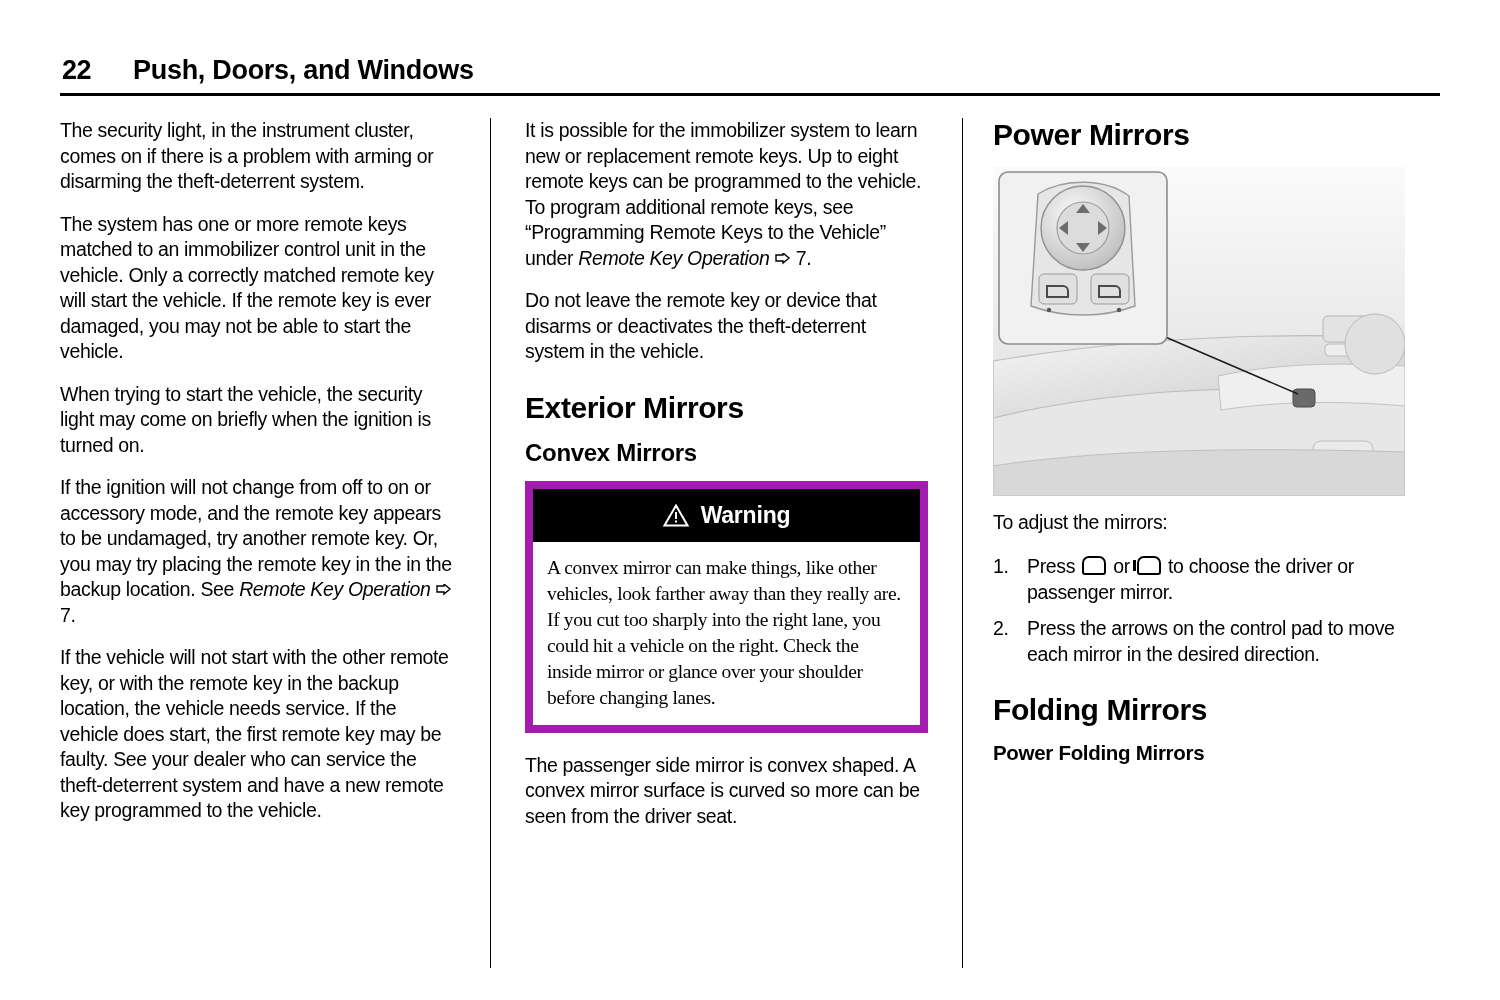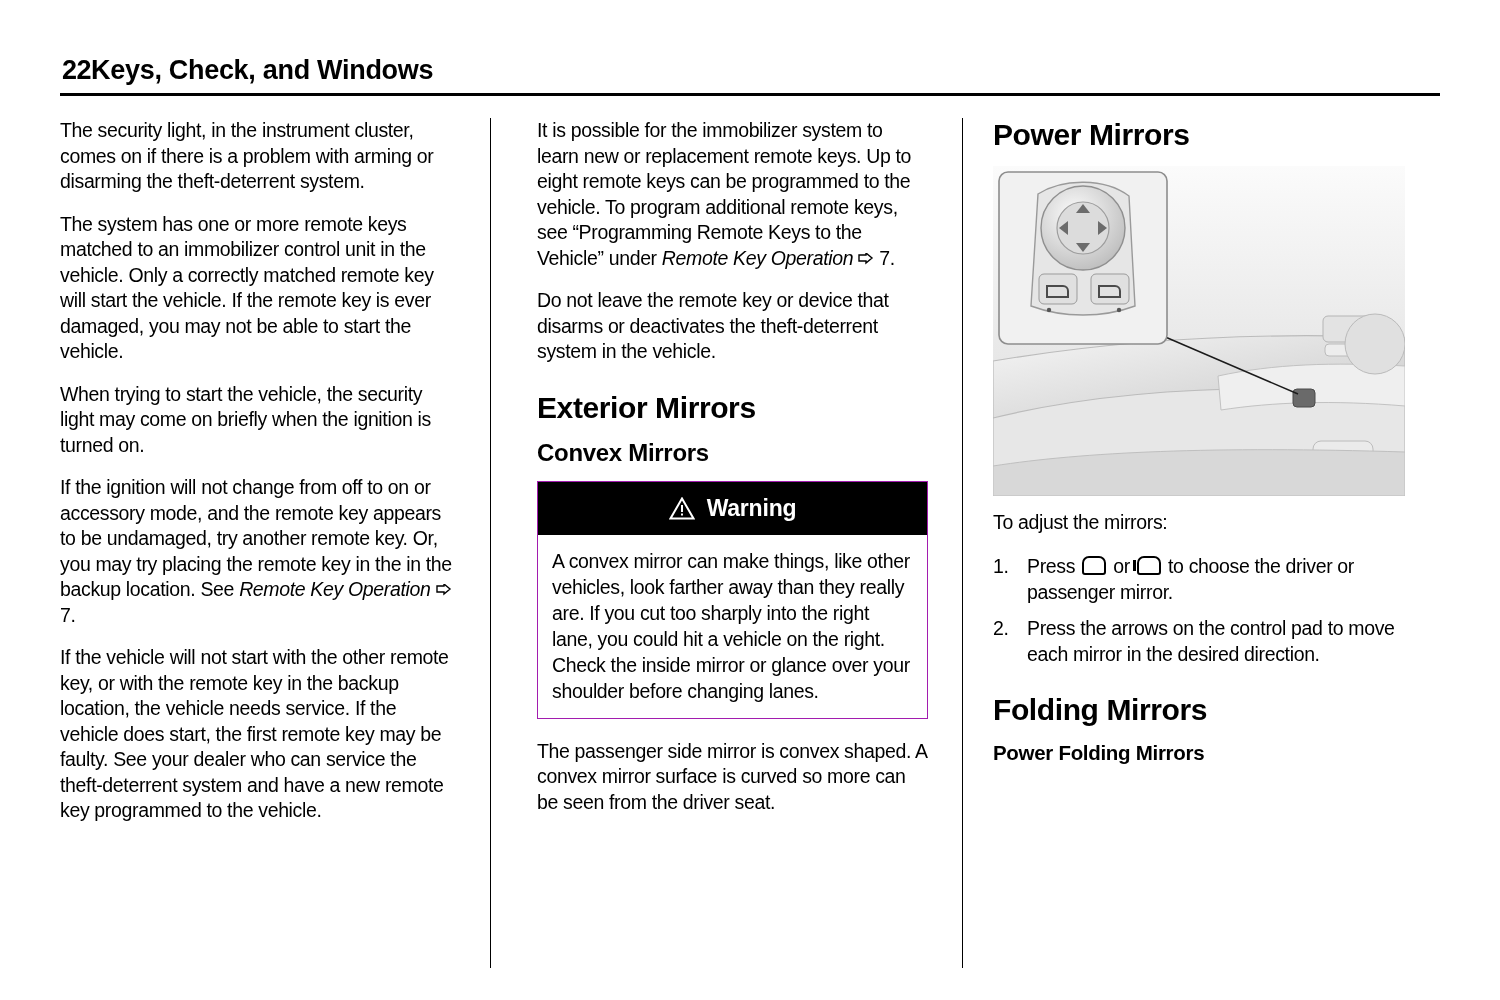--- a/index.html
+++ b/index.html
@@ -18,20 +18,21 @@
     position: relative;
     width: 1500px;
     height: 1000px;
     box-sizing: border-box;
     padding: 55px 60px 0 60px;
   }
   
   .header {
     display: flex;
     align-items: baseline;
+    gap: 42px;
     padding-left: 2px;
   }
   .page-number {
     font-size: 27px;
     font-weight: bold;
     letter-spacing: -0.5px;
   }
   .header-title {
     font-size: 27px;
     font-weight: bold;
@@ -47,21 +48,21 @@
     display: flex;
     margin-top: 22px;
     height: 850px;
   }
   .col {
     width: 430px;
     box-sizing: border-box;
     position: relative;
   }
   .col.c1 { padding-right: 34px; }
-  .col.c2 { padding-left: 46px; padding-right: 34px; border-left: 1.5px solid #000; }
+  .col.c2 { padding-left: 34px; padding-right: 34px; border-left: 1.5px solid #000; }
   .col.c3 { padding-left: 30px; border-left: 1.5px solid #000; }
   .col.c2, .col.c3 { width: 472px; }
 
   p.body {
     font-size: 19.5px;
     line-height: 25.5px;
     margin: 0 0 17px 0;
     letter-spacing: -0.35px;
   }
   .italic { font-style: italic; }
@@ -78,21 +79,21 @@
     letter-spacing: -0.3px;
   }
   h4.subsub {
     font-size: 20.5px;
     font-weight: bold;
     margin: 12px 0 10px 0;
     letter-spacing: -0.3px;
   }
   
   .warning-box {
-    border: 1px solid #a21caf;
+    border: 8px solid #a21caf;
     margin: 4px 0 20px 0;
   }
   .warning-head {
     background: #000;
     color: #fff;
     display: flex;
     align-items: center;
     justify-content: center;
     gap: 12px;
     height: 53px;
@@ -105,20 +106,21 @@
   .warn-tri {
     width: 26px;
     height: 23px;
     display: block;
   }
   .warning-body {
     padding: 13px 14px 14px 14px;
     font-size: 19.5px;
     line-height: 26px;
     letter-spacing: -0.35px;
+    font-family: Liberation Serif, serif;
   }
   
   ol.steps {
     margin: 6px 0 16px 0;
     padding: 0;
     list-style: none;
   }
   ol.steps li {
     display: flex;
     font-size: 19.5px;
@@ -159,21 +161,21 @@
     overflow: hidden;
   }
 </style>
 </head>
 <body>
 
 <div class="page">
 
   <div class="header">
     <div class="page-number">22</div>
-    <div class="header-title">Keys, Check, and Windows</div>
+    <div class="header-title">Push, Doors, and Windows</div>
   </div>
   <div class="header-rule"></div>
 
   <div class="columns">
 
     <div class="col c1">
       <p class="body">The security light, in the instrument cluster, comes on if there is a problem with arming or disarming the theft-deterrent system.</p>
       <p class="body">The system has one or more remote keys matched to an immobilizer control unit in the vehicle. Only a correctly matched remote key will start the vehicle. If the remote key is ever damaged, you may not be able to start the vehicle.</p>
       <p class="body">When trying to start the vehicle, the security light may come on briefly when the ignition is turned on.</p>
       <p class="body"><span>If the ignition will not change from off to on or accessory mode, and the remote key appears to be undamaged, try another remote key. Or, you may try placing the remote key in the in the backup location. See </span><span class="italic">Remote Key Operation</span><span>

